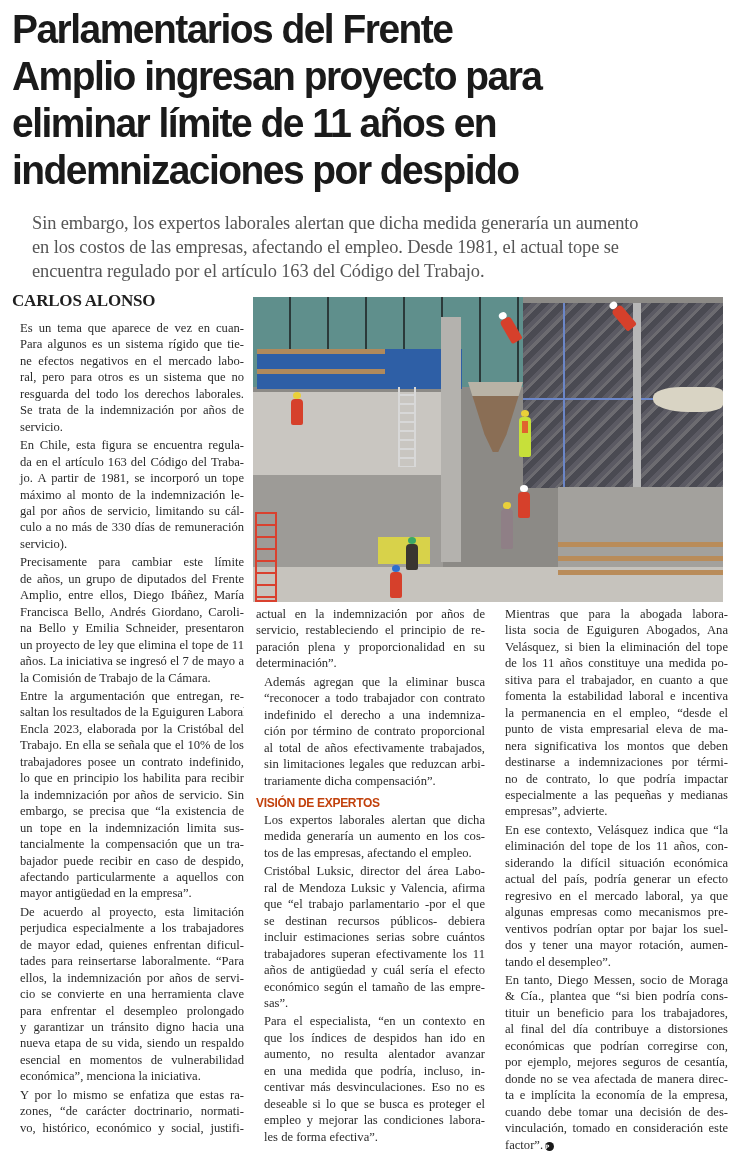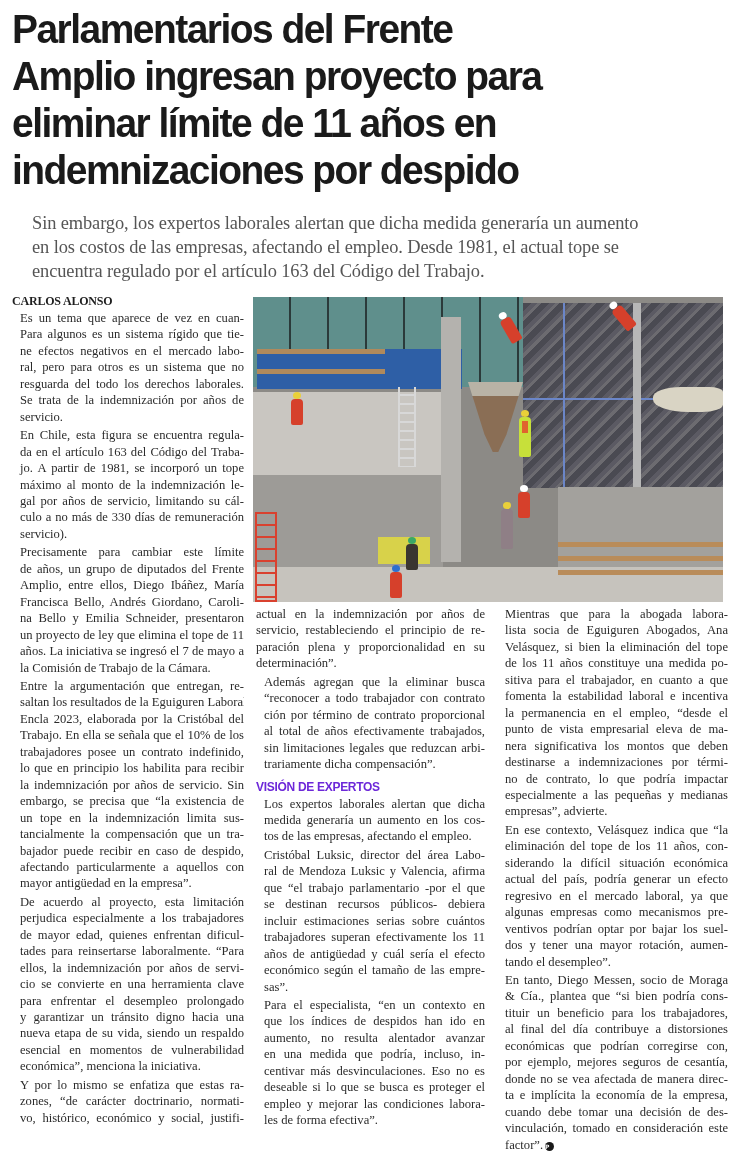--- a/index.html
+++ b/index.html
@@ -33,22 +33,22 @@
   .col p { text-indent: 8px; margin-bottom: 2px; }
   .col .line { display: block; text-align: justify; text-align-last: justify; white-space: nowrap; overflow: hidden; }
   .col .line.last { text-align-last: left; }
 
   .col-left  { left: 12px;  top: 293px; width: 232px; }
   .col-mid   { left: 256px; top: 606px; width: 229px; }
   .col-right { left: 497px; top: 606px; width: 231px; }
 
   .byline {
     font-family: "Liberation Serif", "DejaVu Serif", serif;
-    font-weight: 700; font-size: 12px; letter-spacing: -0.2px;
-    color: #1f1f1f; line-height: 16px; margin-bottom: 1px; text-indent: 0;
+    font-weight: 700; font-size: 17px; letter-spacing: -0.2px;
+    color: #1f1f1f; line-height: 16px; margin-bottom: 11px; text-indent: 0;
   }
   .section-head {
     font-family: "Liberation Sans", "DejaVu Sans", sans-serif;
     font-weight: 700; font-size: 12px; letter-spacing: -0.3px;
     line-height: 16px; margin: 6px 0 1px 0; text-indent: 0;
   }
   .end-mark {
     display: inline-block; width: 9px; height: 9px; border-radius: 50%;
     background: #1a1a1a; color: #fff; font-family: "DejaVu Sans", sans-serif;
     font-size: 6px; line-height: 9px; text-align: center; font-weight: 700;
@@ -204,26 +204,27 @@
 <div class="col col-mid">
   <p style="text-indent:0;">
     <span class="line">actual en la indemnización por años de</span>
     <span class="line">servicio, restableciendo el principio de re-</span>
     <span class="line">paración plena y proporcionalidad en su</span>
     <span class="line last">determinación”.</span>
   </p>
   <p>
     <span class="line">Además agregan que la eliminar busca</span>
     <span class="line">“reconocer a todo trabajador con contrato</span>
+    <span class="line">indefinido el derecho a una indemniza-</span>
     <span class="line">ción por término de contrato proporcional</span>
     <span class="line">al total de años efectivamente trabajados,</span>
     <span class="line">sin limitaciones legales que reduzcan arbi-</span>
     <span class="line last">trariamente dicha compensación”.</span>
   </p>
-  <div class="section-head" id="section-head" style="color: #6d28d9;">VISIÓN DE EXPERTOS</div>
+  <div class="section-head" id="section-head" style="color: #c2410c;">VISIÓN DE EXPERTOS</div>
   <p>
     <span class="line">Los expertos laborales alertan que dicha</span>
     <span class="line">medida generaría un aumento en los cos-</span>
     <span class="line last">tos de las empresas, afectando el empleo.</span>
   </p>
   <p>
     <span class="line">Cristóbal Luksic, director del área Labo-</span>
     <span class="line">ral de Mendoza Luksic y Valencia, afirma</span>
     <span class="line">que “el trabajo parlamentario -por el que</span>
     <span class="line">se destinan recursos públicos- debiera</span>

